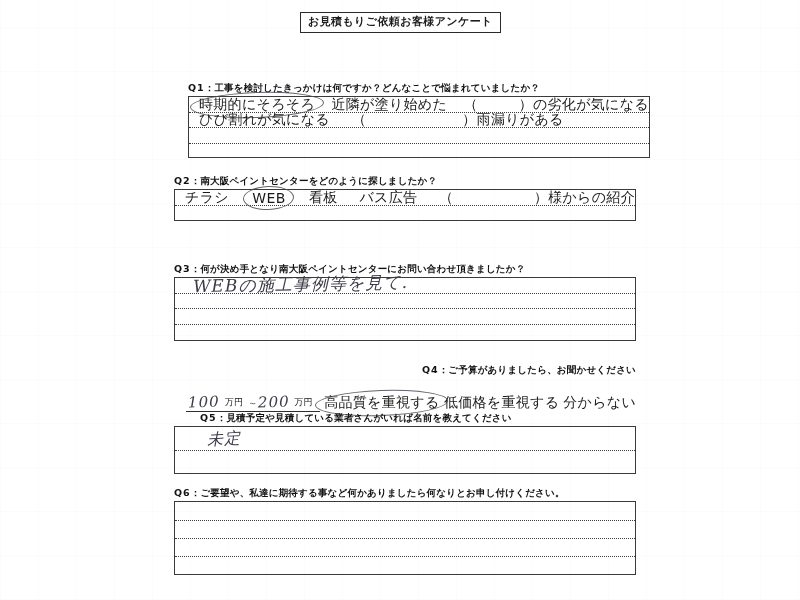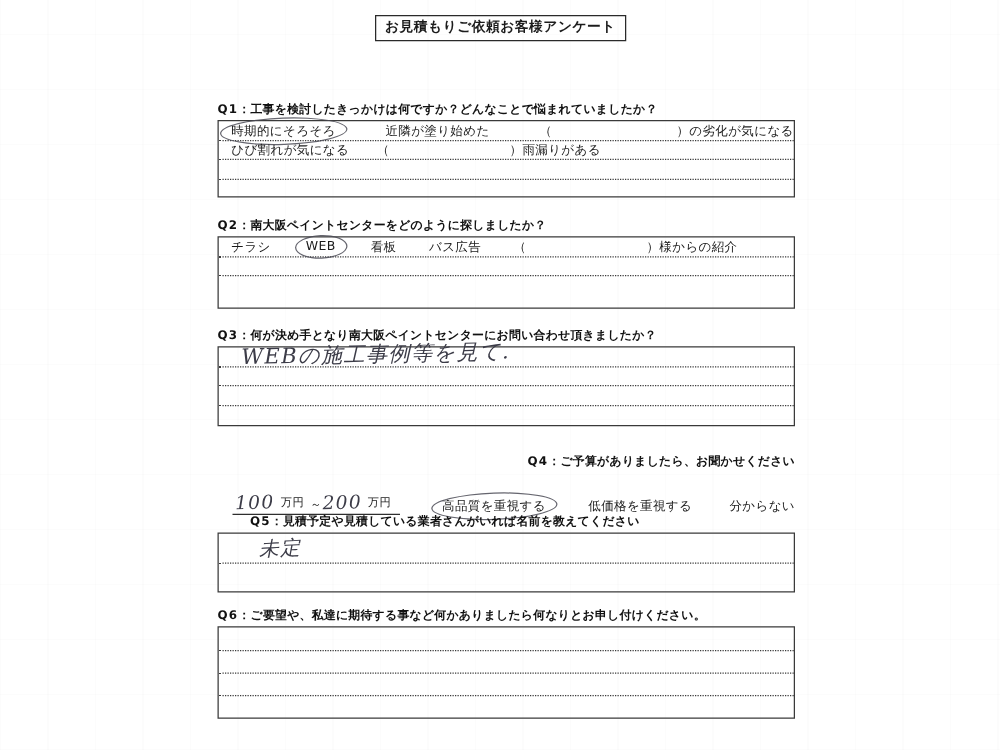--- a/index.html
+++ b/index.html
@@ -76,21 +76,21 @@
     box-sizing: border-box;
     border-bottom: 1px dotted #3b3b3b;
     padding-left: 10px;
     display: flex;
     align-items: center;
   }
   .row:last-child { border-bottom: none; }
   .row.blank { }
 
   .opt {
-    font-size: 10px;
+    font-size: 14px;
     color: #1a1a1a;
     white-space: nowrap;
     letter-spacing: 0.3px;
     position: relative;
   }
 
   
   .circled { position: relative; display: inline-block; }
   .circled::after {
     content: "";
@@ -108,31 +108,31 @@
 
   
   .ink {
     font-family: "DejaVu Serif", "Liberation Serif", serif;
     color: #3c3c48;
     font-style: italic;
     letter-spacing: 1px;
   }
 
   
-  #q1 { top: 82px; }
+  #q1 { top: 82px; margin-left: 14px; }
   #q1 .answer-box { height: 62px; }
   #q1 .row { height: 15.5px; }
   .sp-1 { display:inline-block; width: 48px; }
   .sp-2 { display:inline-block; width: 22px; }
   .paren-long { display:inline-block; width: 120px; }
   .paren-mid  { display:inline-block; width: 96px; }
 
   
   #q2 { top: 175px; }
-  #q2 .answer-box { height: 58px; }
+  #q2 .answer-box { height: 32px; }
   #q2 .row { height: 15.5px; }
   .sp-3 { display:inline-block; width: 28px; }
   .sp-4 { display:inline-block; width: 26px; }
 
   
   #q3 { top: 263px; }
   #q3 .answer-box { height: 64px; }
   #q3 .row { height: 15.5px; }
   #q3 .ink {
     font-size: 17px;

